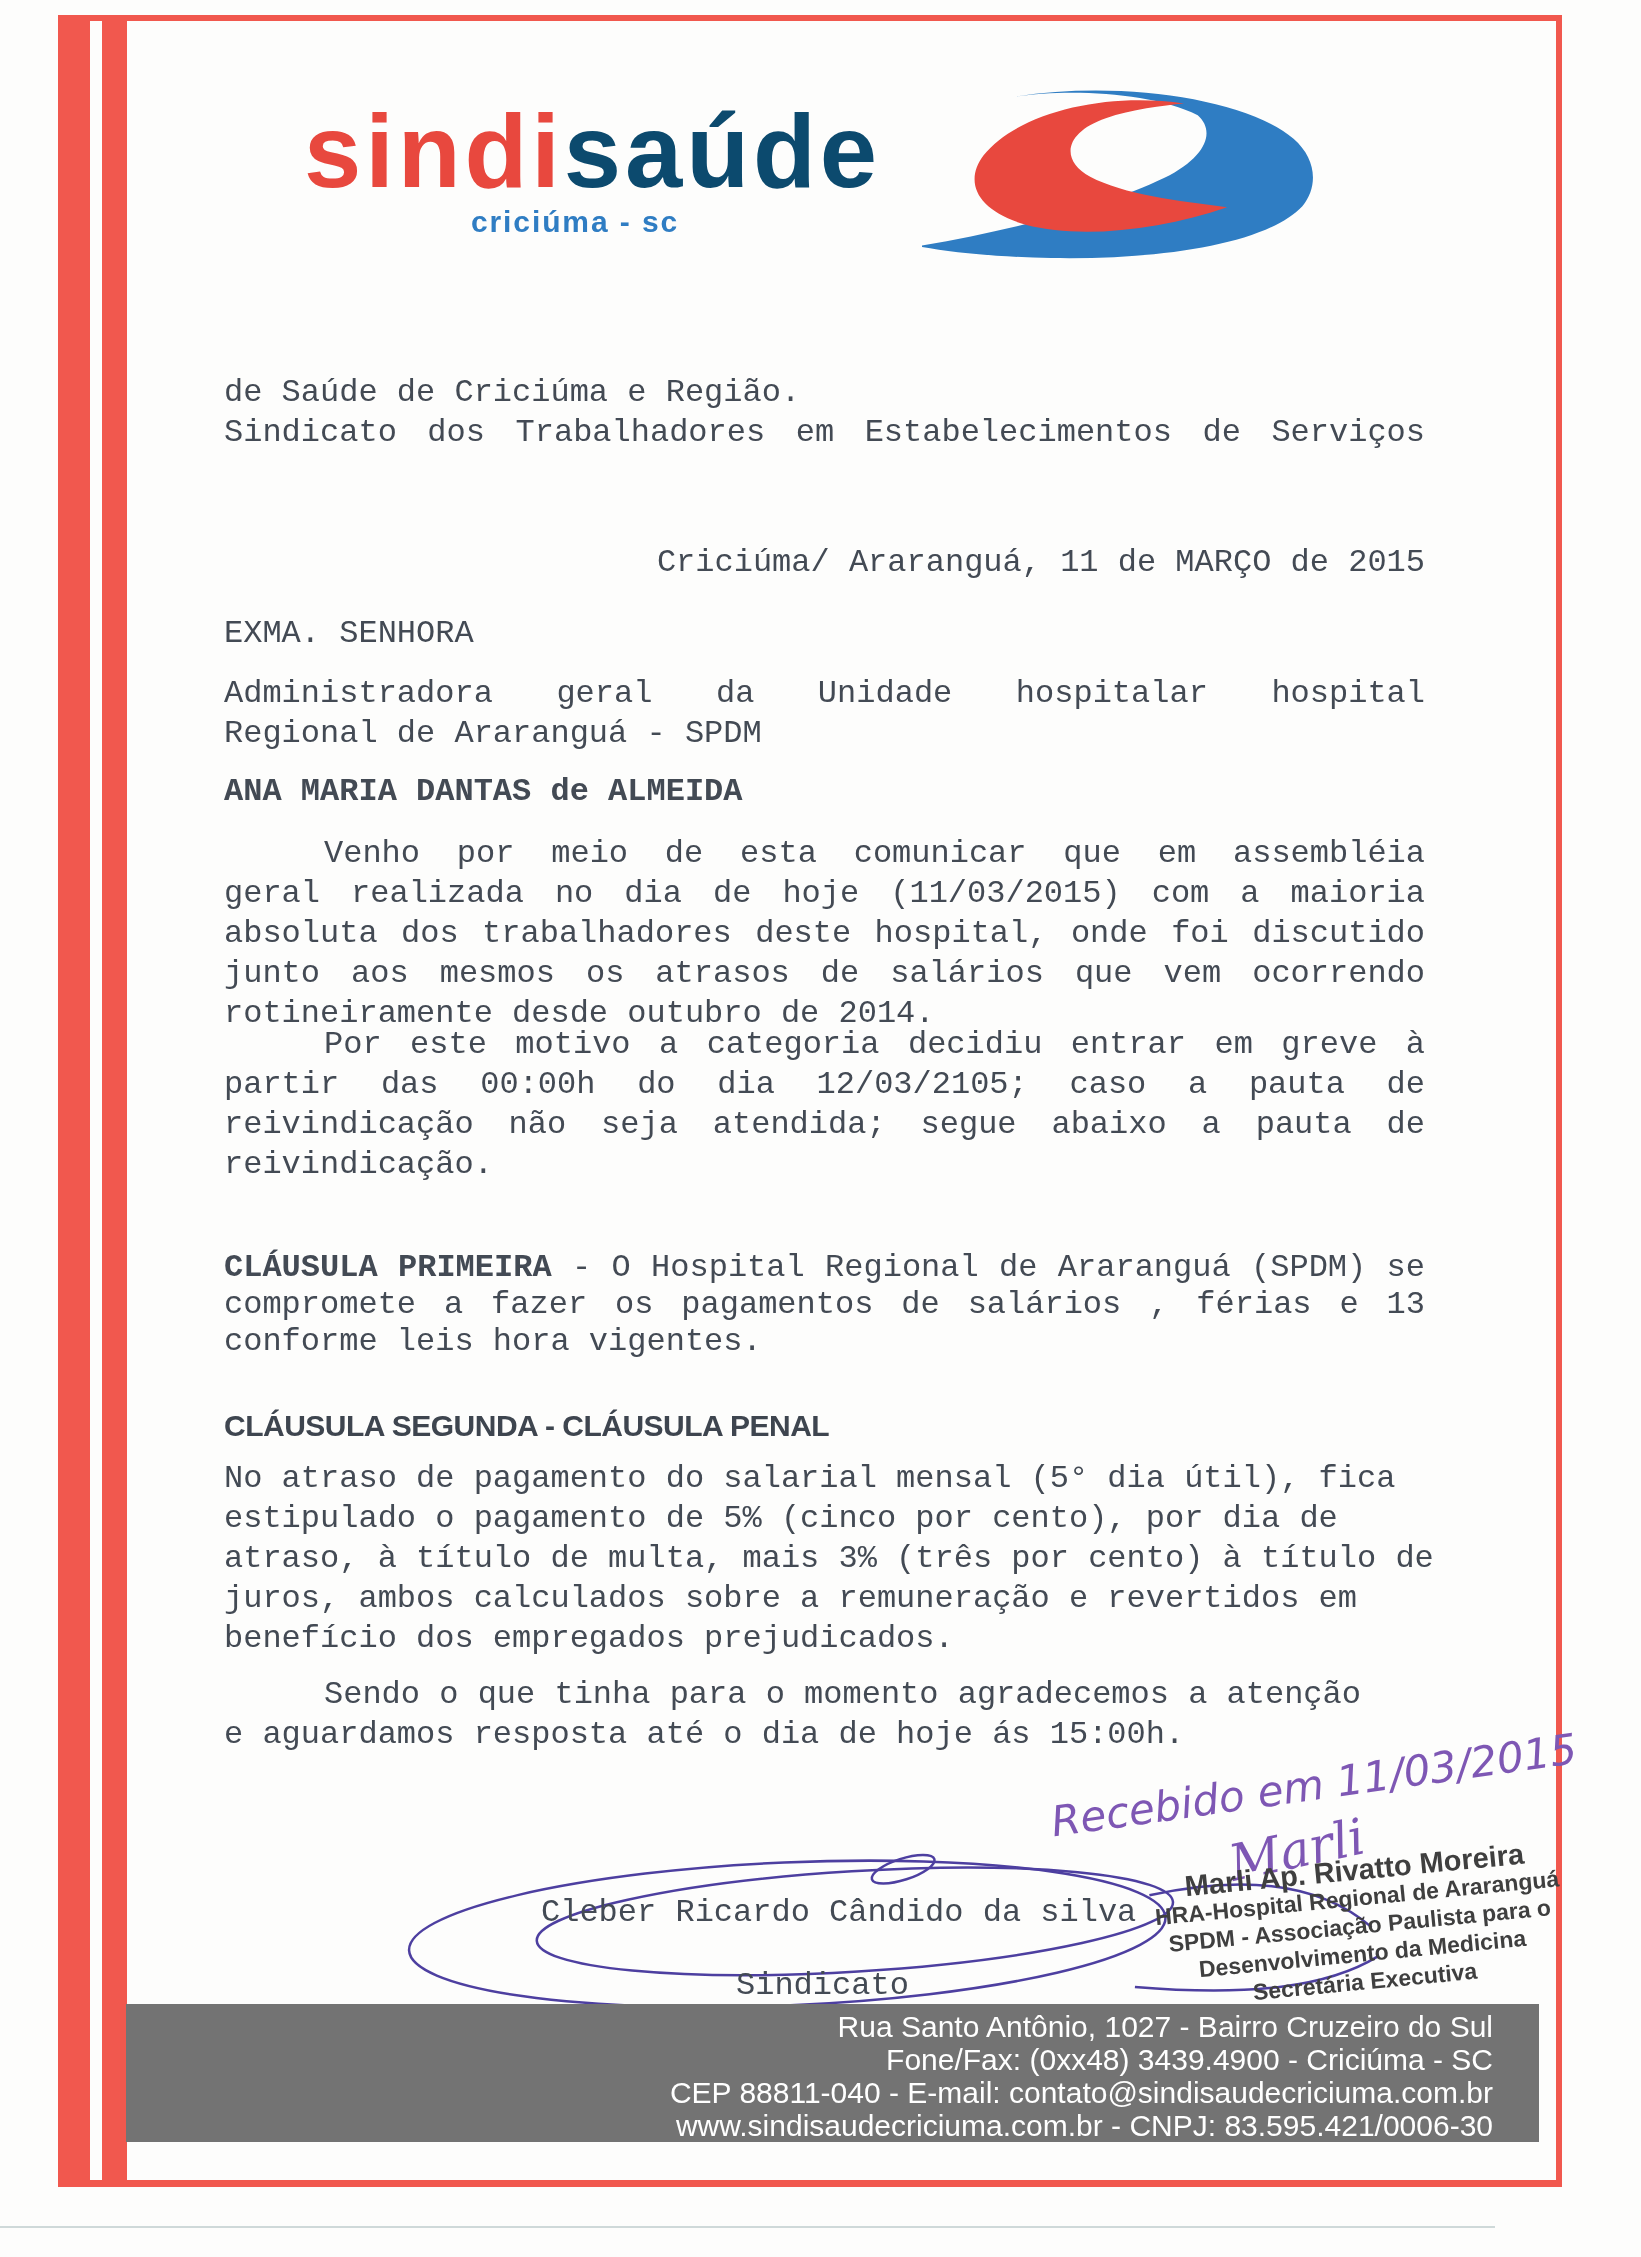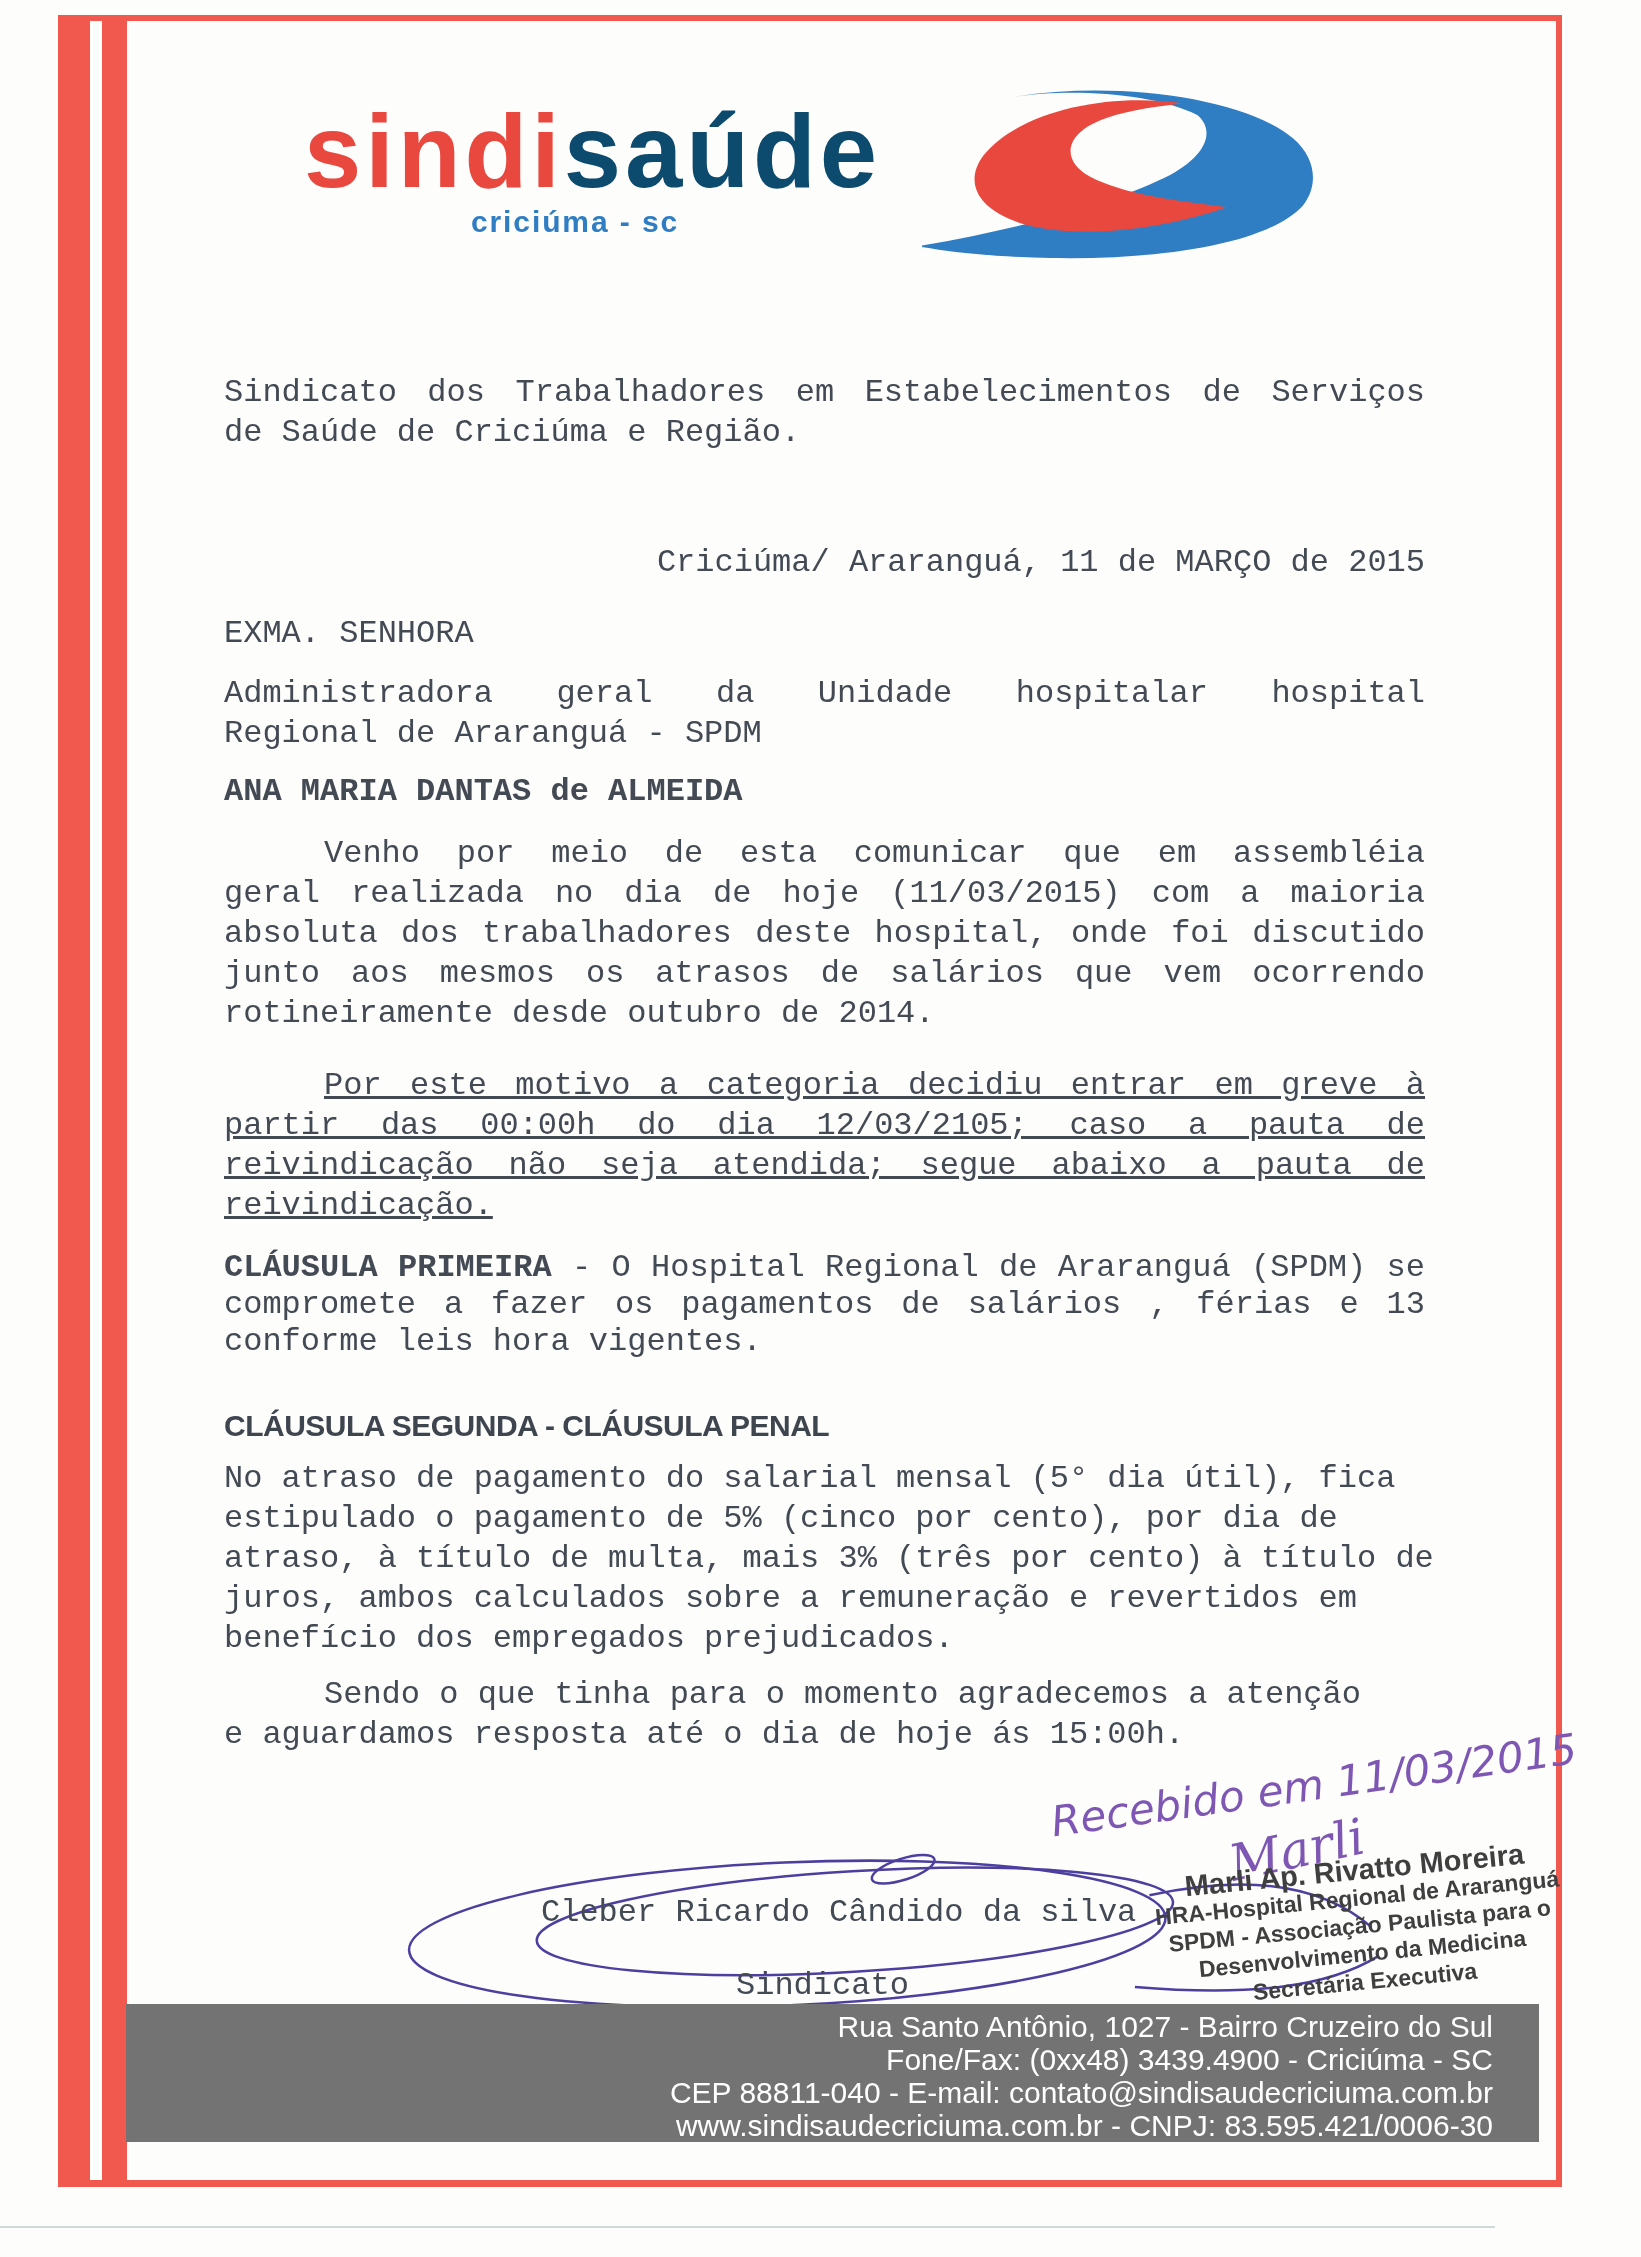--- a/index.html
+++ b/index.html
@@ -83,22 +83,22 @@
   <div class="wordmark">
     <span class="red">sindi</span><span class="blue">saúde</span>
   </div>
   <div class="tagline">criciúma - sc</div>
   <svg class="swoosh" width="396" height="183" viewBox="0 0 405 185">
     <path fill="#2f7dc3" d="M 95 17 C 200 0, 330 18, 380 60 C 403 80, 406 108, 389 129 C 352 168, 245 184, 132 182 C 76 181, 28 176, -4 170 C 95 153, 190 128, 248 100 C 292 78, 300 52, 282 36 C 235 12, 148 9, 95 17 Z"></path>
     <path fill="#e8483e" d="M 268 24 C 188 12, 98 33, 63 77 C 42 105, 57 134, 106 148 C 163 163, 245 153, 312 130 C 262 124, 206 117, 172 99 C 140 81, 147 53, 188 39 C 214 30, 246 26, 268 24 Z"></path>
   </svg>
 
   <div class="tblock" style="top:373px;">
+    <div class="line">de Saúde de Criciúma e Região.</div>
     <div class="line jl">Sindicato dos Trabalhadores em Estabelecimentos de Serviços</div>
-    <div class="line">de Saúde de Criciúma e Região.</div>
   </div>
 
   <div class="tblock right" style="top:543px;">
     <div class="line">Criciúma/ Araranguá, 11 de MARÇO de 2015</div>
   </div>
 
   <div class="tblock" style="top:614px;">
     <div class="line">EXMA. SENHORA</div>
   </div>
 
@@ -112,21 +112,21 @@
   </div>
 
   <div class="tblock" style="top:834px;">
     <div class="line jl ind">Venho por meio de esta comunicar que em assembléia</div>
     <div class="line jl">geral realizada no dia de hoje (11/03/2015) com a maioria</div>
     <div class="line jl">absoluta dos trabalhadores deste hospital, onde foi discutido</div>
     <div class="line jl">junto aos mesmos os atrasos de salários que vem ocorrendo</div>
     <div class="line">rotineiramente desde outubro de 2014.</div>
   </div>
 
-  <div class="tblock" style="top:1066px;text-decoration:underline;">
+  <div class="tblock" style="top:1025px;">
     <div class="line jl ind">Por este motivo a categoria decidiu entrar em greve à</div>
     <div class="line jl">partir das 00:00h do dia 12/03/2105; caso a pauta de</div>
     <div class="line jl">reivindicação não seja atendida; segue abaixo a pauta de</div>
     <div class="line">reivindicação.</div>
   </div>
 
   <div class="tblock" style="top:1249px; line-height:37px;">
     <div class="line jl" style="line-height:37px;"><span class="b">CLÁUSULA PRIMEIRA</span><span> - O Hospital Regional de Araranguá (SPDM) se</span></div>
     <div class="line jl" style="line-height:37px;">compromete a fazer os pagamentos de salários , férias e 13</div>
     <div class="line" style="line-height:37px;">conforme leis hora vigentes.</div>

